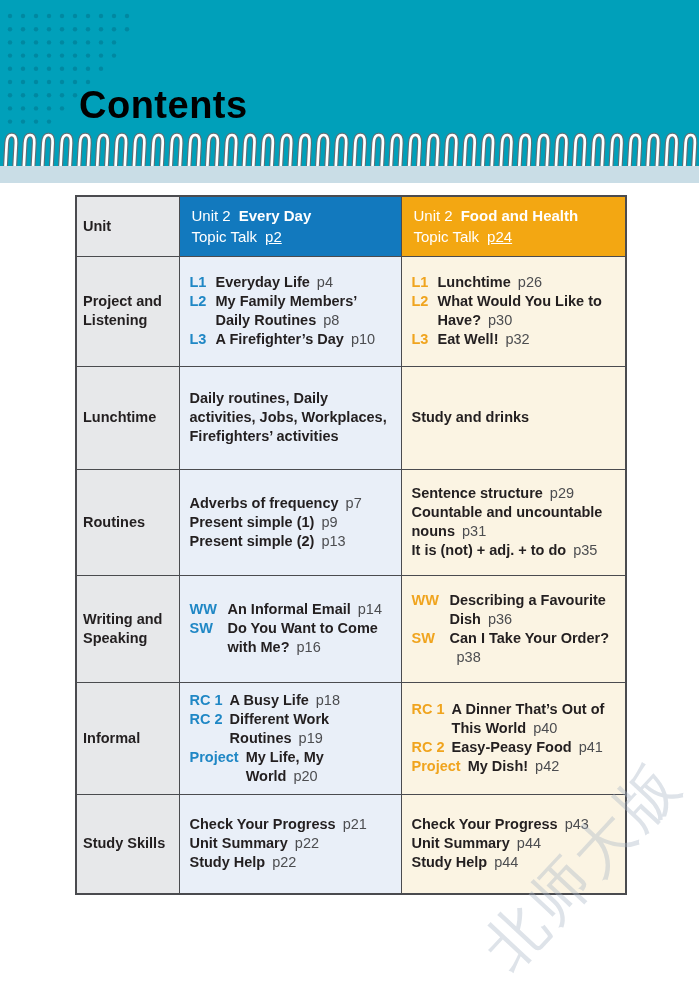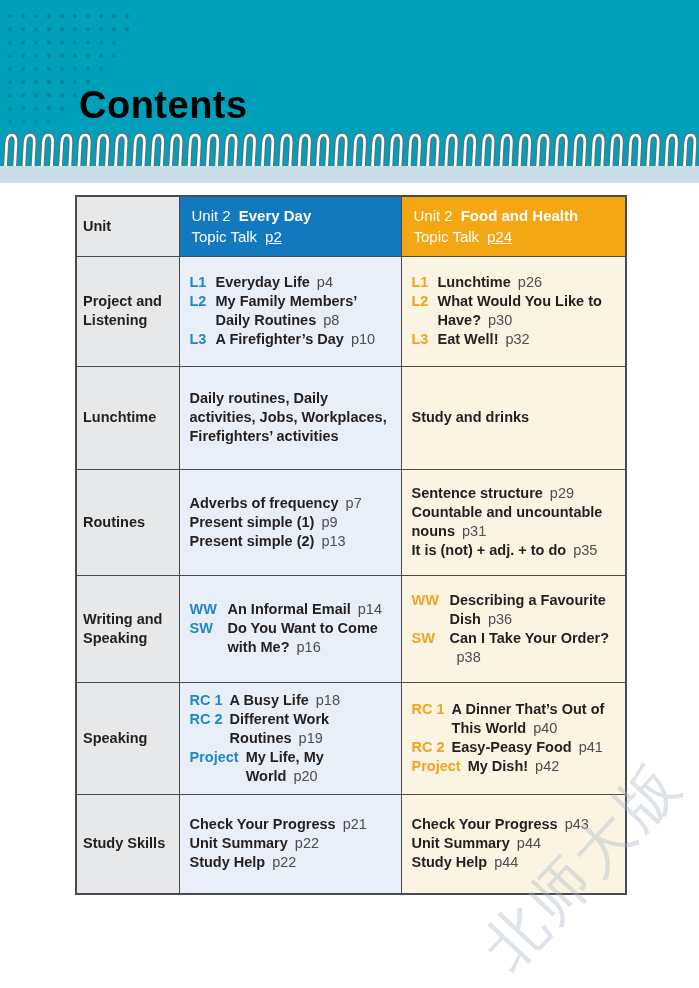--- a/index.html
+++ b/index.html
@@ -430,21 +430,21 @@
               <span class="tag tagW">WW</span>
               <div class="txt">Describing a Favourite Dish<span class="pg">p36</span></div>
             </div>
             <div class="item">
               <span class="tag tagW">SW</span>
               <div class="txt">Can I Take Your Order?<span class="pg">p38</span></div>
             </div>
           </td>
         </tr>
         <tr class="r5">
-          <td class="rowlab">Speaking</td>
+          <td class="rowlab">Informal</td>
           <td class="u1">
             <div class="item">
               <span class="tag">RC 1</span>
               <div class="txt">A Busy Life<span class="pg">p18</span></div>
             </div>
             <div class="item">
               <span class="tag">RC 2</span>
               <div class="txt">Different Work Routines<span class="pg">p19</span></div>
             </div>
             <div class="item">

